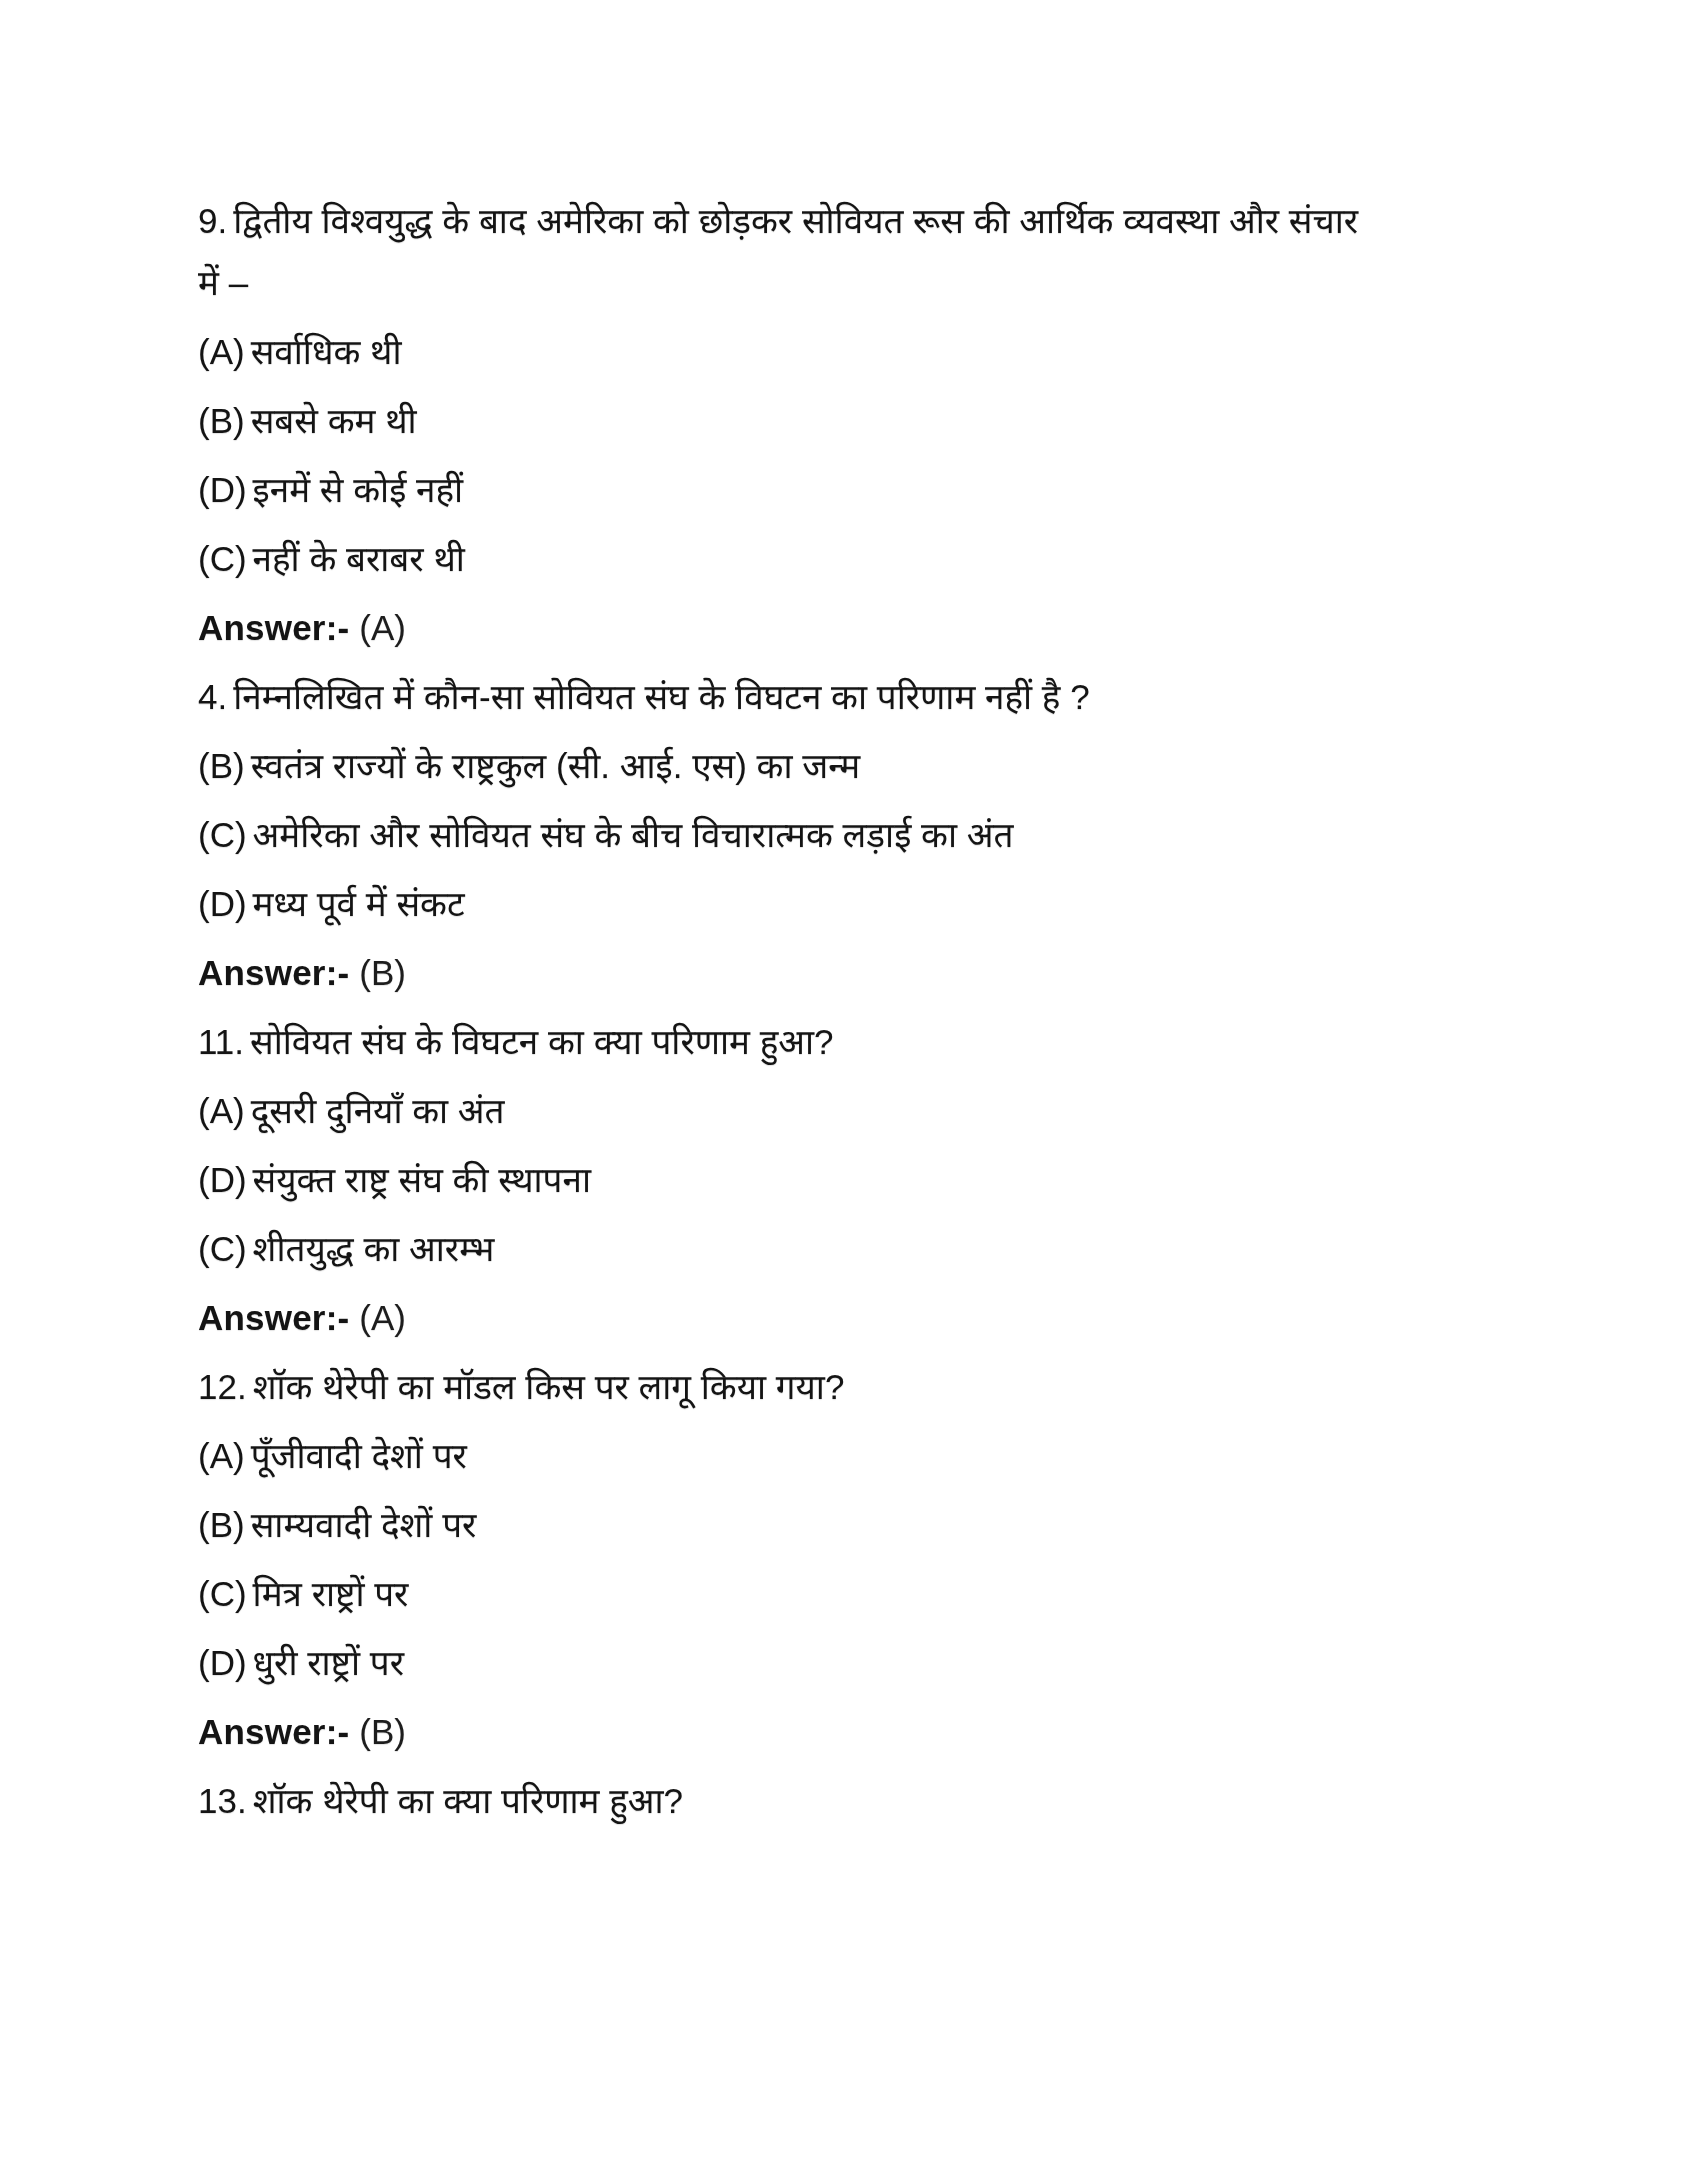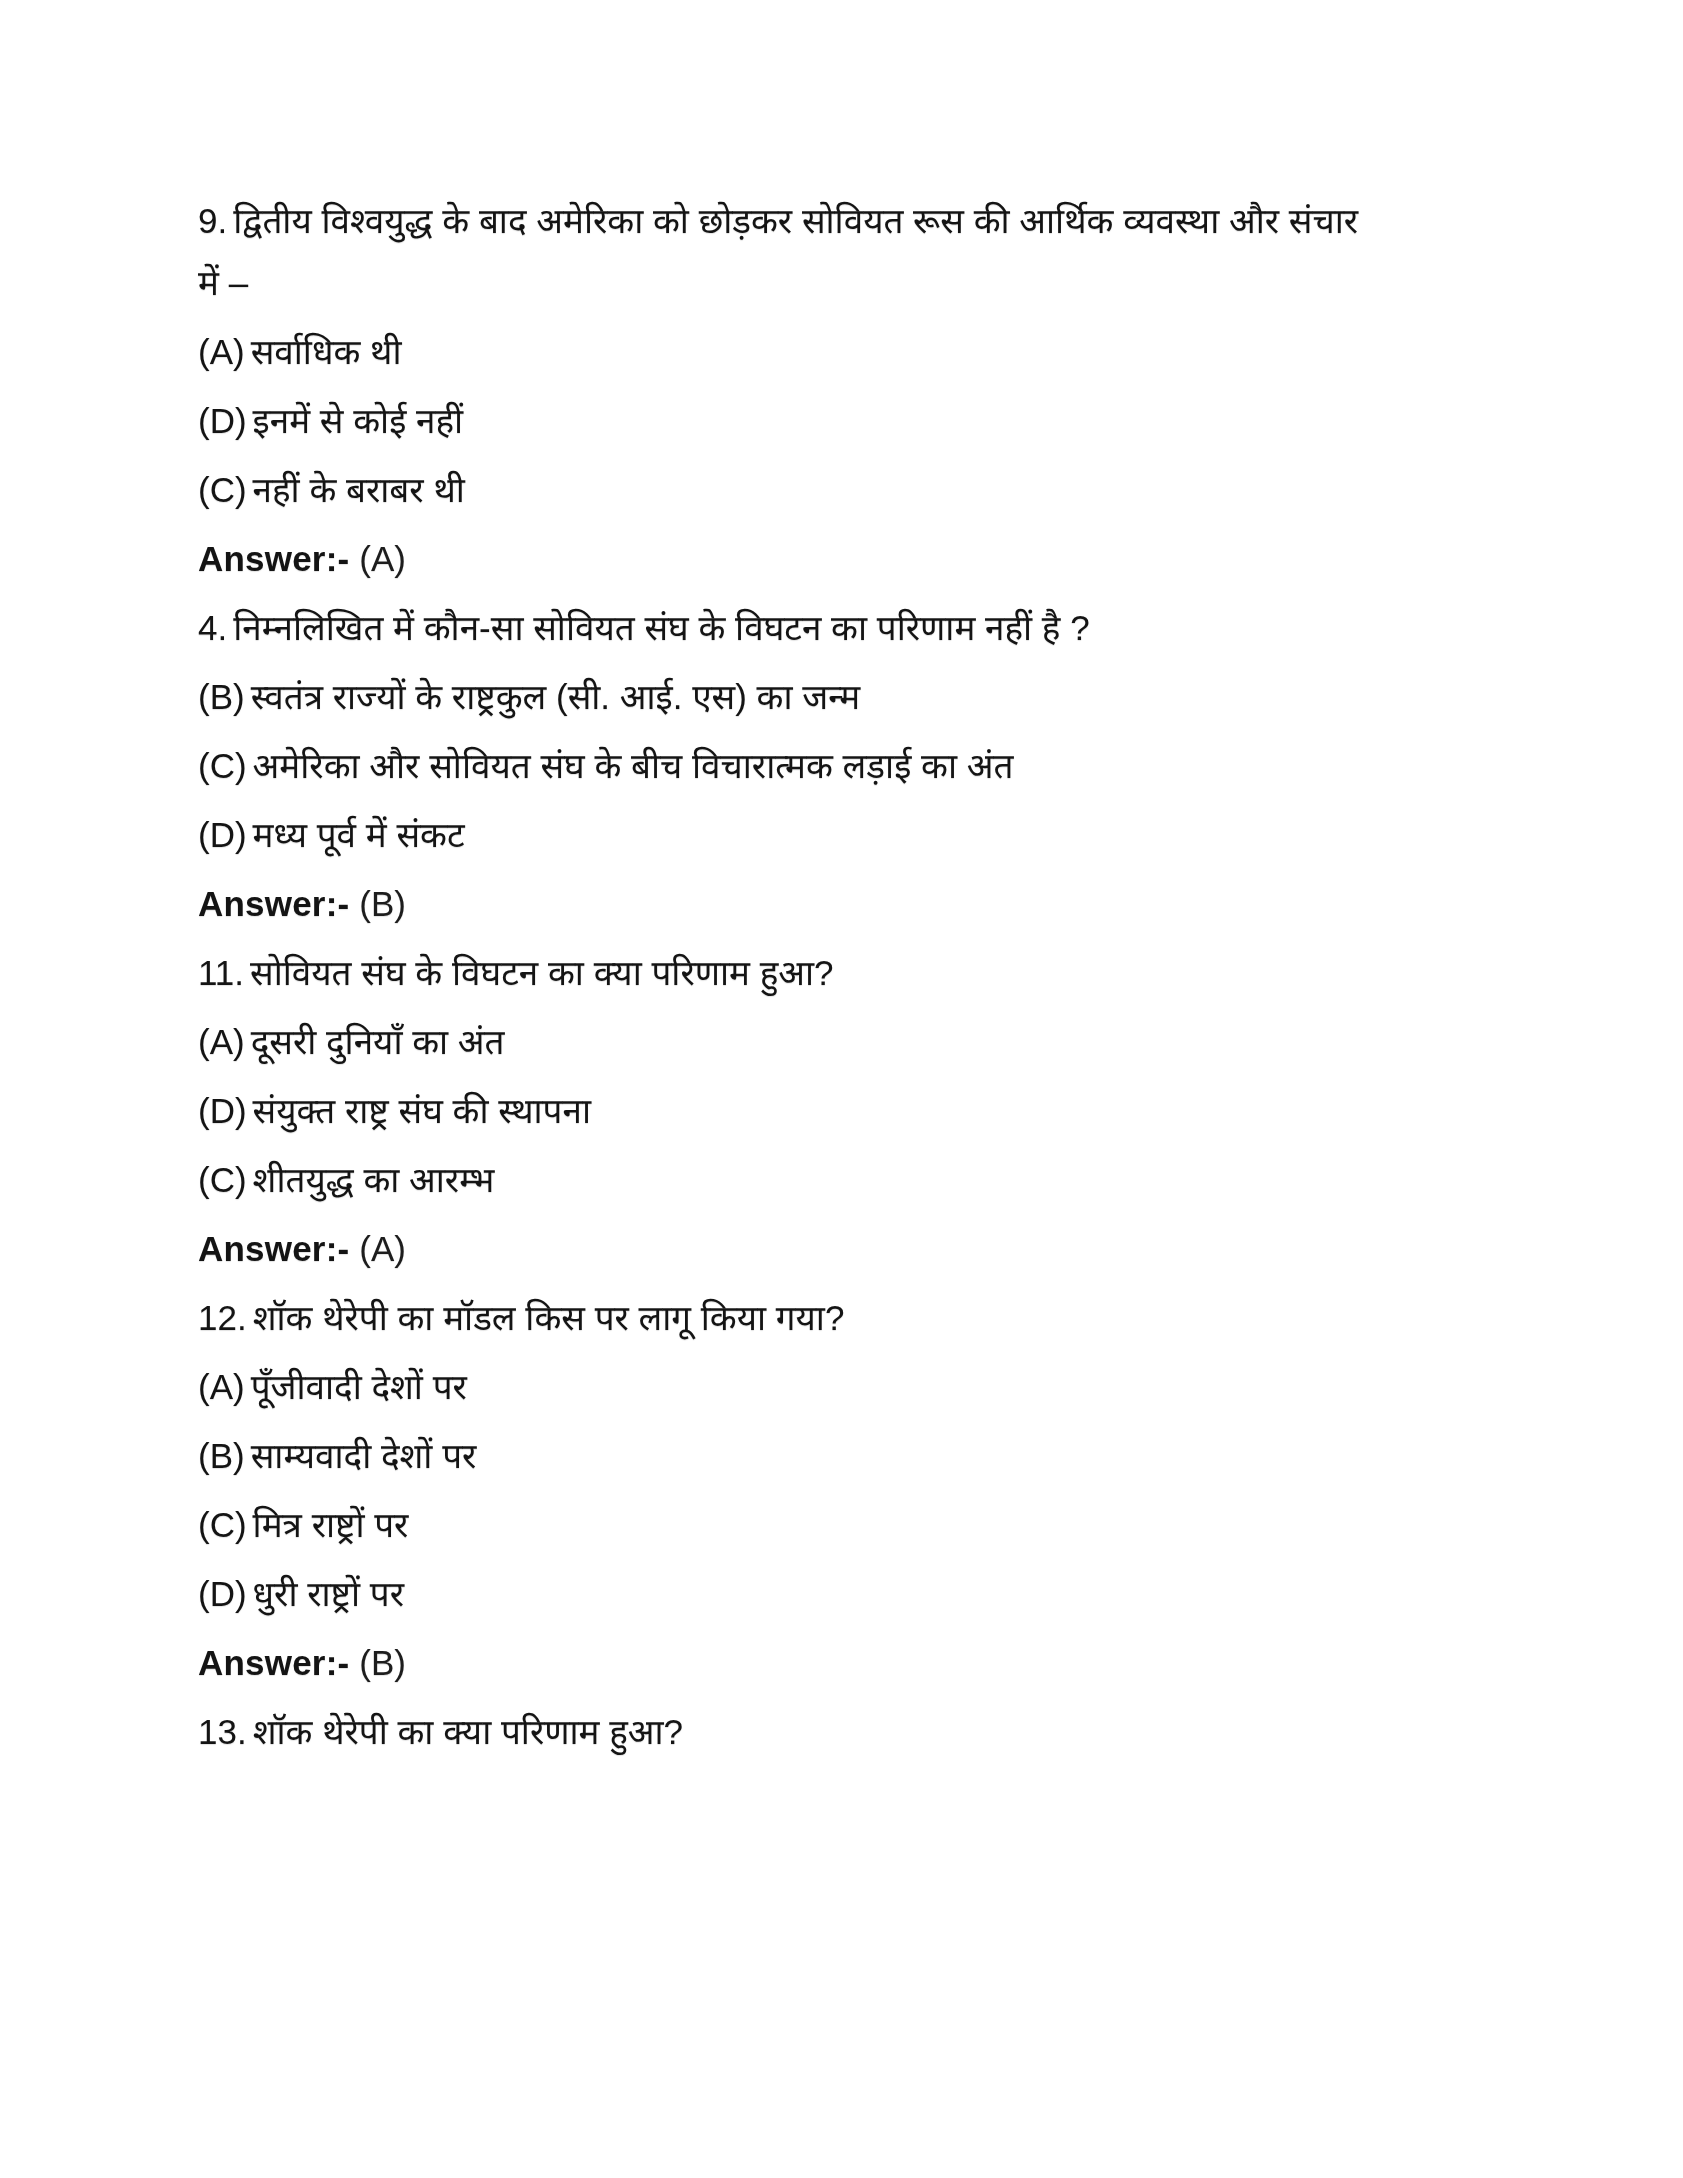--- a/index.html
+++ b/index.html
@@ -35,20 +35,21 @@
   .answer .ans-value { margin-left: 10px; color: #1d1d1d; }
 </style>
 </head>
 <body>
 
 <div class="page">
   <div class="content">
 
     <p class="line question"><span class="q-num">9.</span><span>द्वितीय विश्वयुद्ध के बाद अमेरिका को छोड़कर सोवियत रूस की आर्थिक व्यवस्था और संचार प्रणाली विश्व में –</span></p>
     <p class="line option"><span class="opt-label">(A)</span><span>सर्वाधिक थी</span></p>
+    <p class="line option"><span class="opt-label">(B)</span><span>सबसे कम थी</span></p>
     <p class="line option"><span class="opt-label">(D)</span><span>इनमें से कोई नहीं</span></p>
     <p class="line option"><span class="opt-label">(C)</span><span>नहीं के बराबर थी</span></p>
     <p class="line answer"><strong class="ans-label">Answer:-</strong><span class="ans-value">(A)</span></p>
 
     <p class="line question"><span class="q-num">4.</span><span>निम्नलिखित में कौन-सा सोवियत संघ के विघटन का परिणाम नहीं है ?</span></p>
     <p class="line option"><span class="opt-label">(B)</span><span>स्वतंत्र राज्यों के राष्ट्रकुल (सी. आई. एस) का जन्म</span></p>
     <p class="line option"><span class="opt-label">(C)</span><span>अमेरिका और सोवियत संघ के बीच विचारात्मक लड़ाई का अंत</span></p>
     <p class="line option"><span class="opt-label">(D)</span><span>मध्य पूर्व में संकट</span></p>
     <p class="line answer"><strong class="ans-label">Answer:-</strong><span class="ans-value">(B)</span></p>
 

